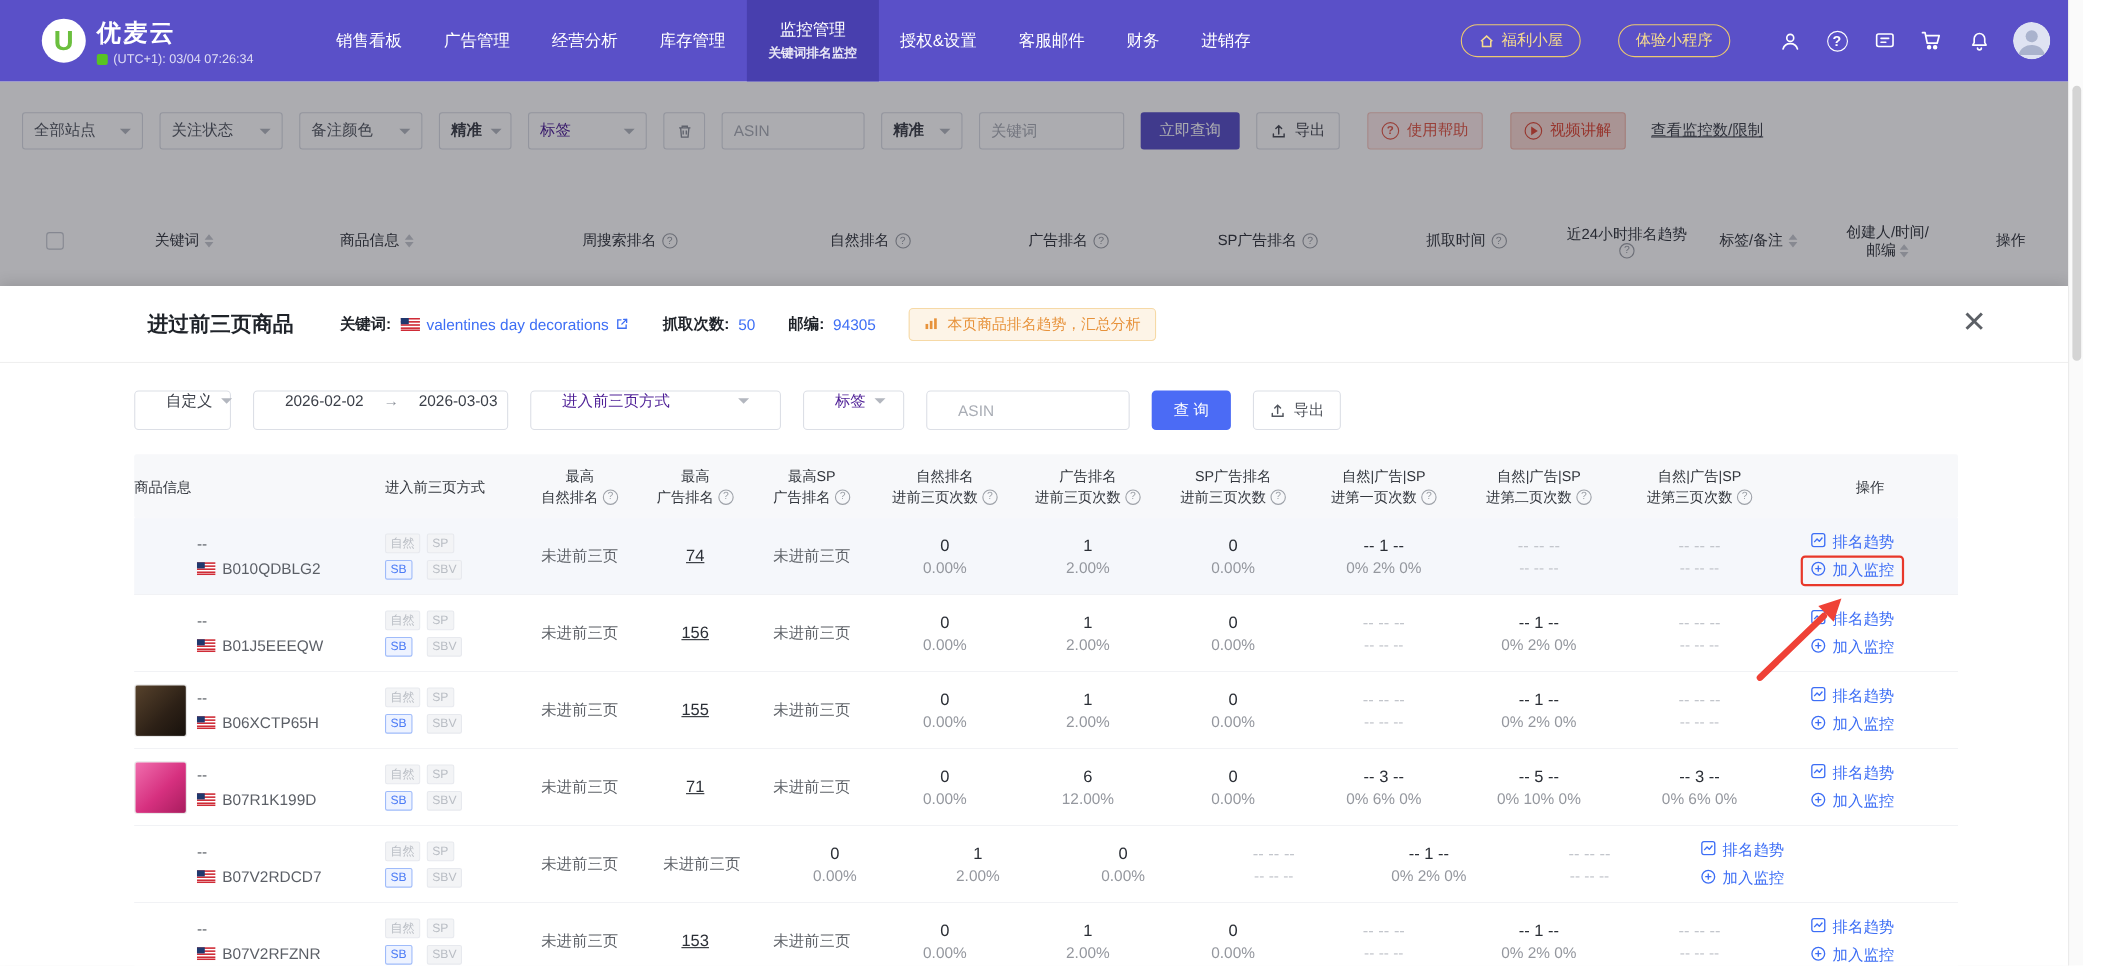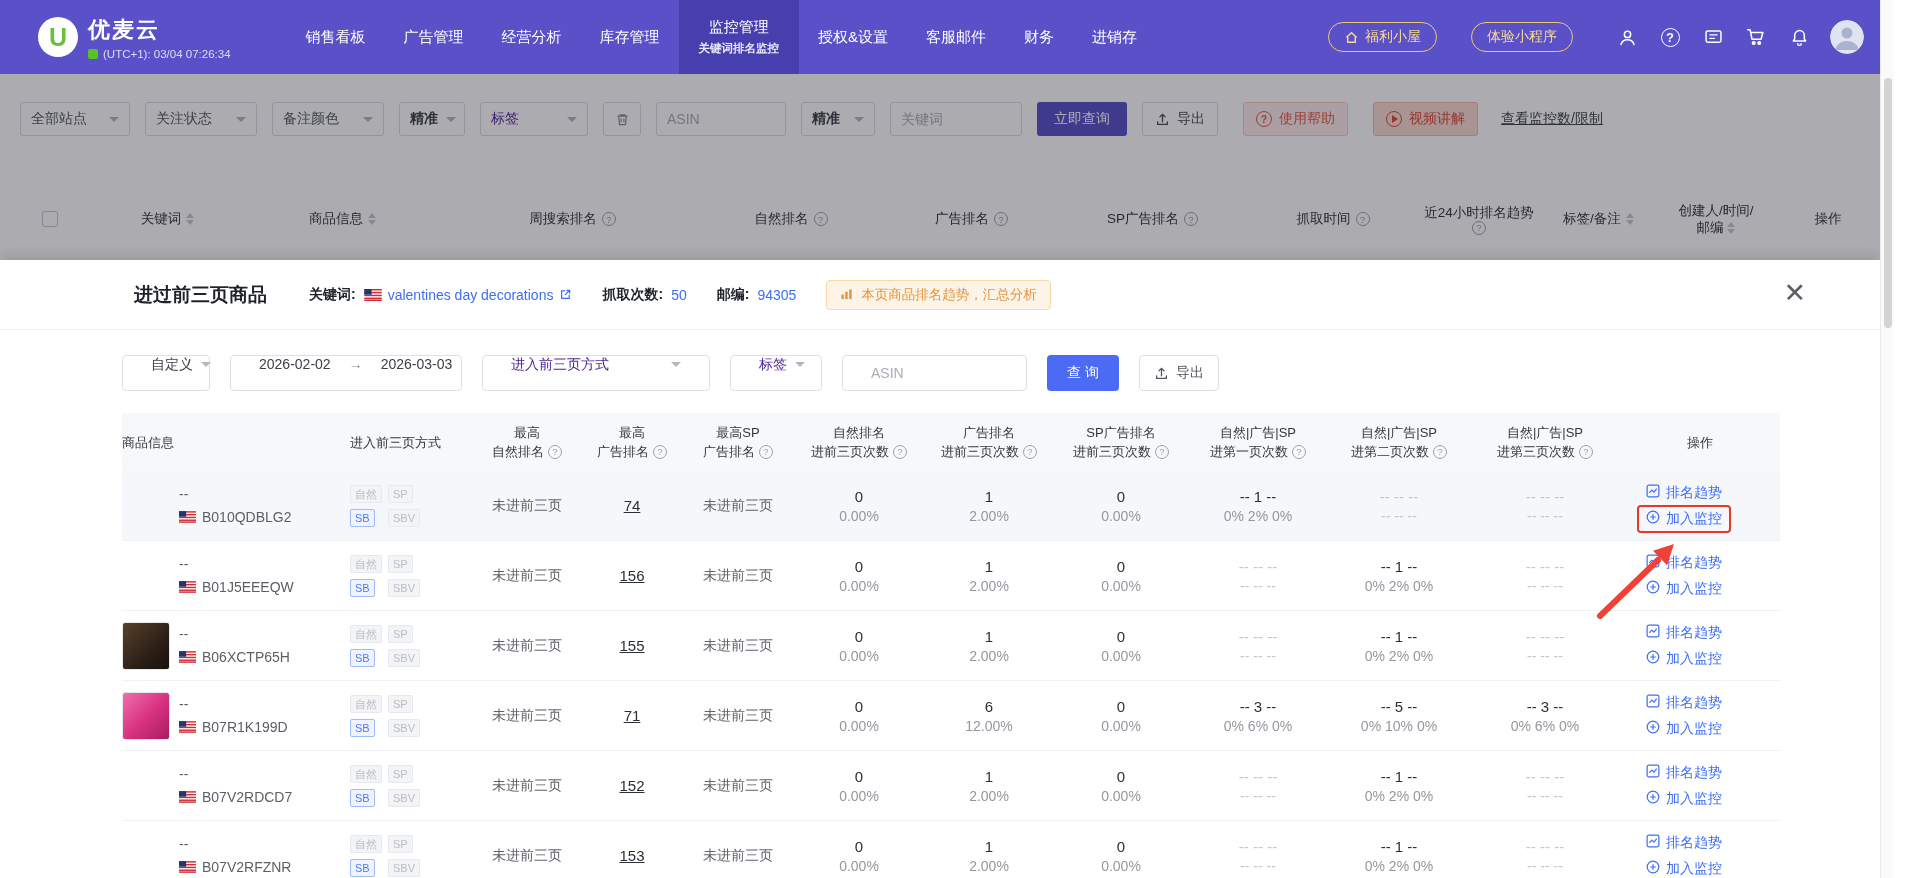--- a/index.html
+++ b/index.html
@@ -834,23 +834,20 @@
       <div class="badges">
                 <span class="badge badge-gray">自然</span>
                 <span class="badge badge-gray">SP</span>
                 <span class="badge badge-blue">SB</span>
                 <span class="badge badge-gray">SBV</span>
               </div>
     </div>
     <div class="mt-cell c3">
               <span class="nodata">未进前三页</span>
             </div>
-    <div class="mt-cell c4">
-              <span class="rank-num">152</span>
-            </div>
     <div class="mt-cell c5">
               <span class="nodata">未进前三页</span>
             </div>
     <div class="mt-cell c6">
               <span class="l1">0</span>
               <span class="l2">0.00%</span>
             </div>
     <div class="mt-cell c7">
               <span class="l1">1</span>
               <span class="l2">2.00%</span>

